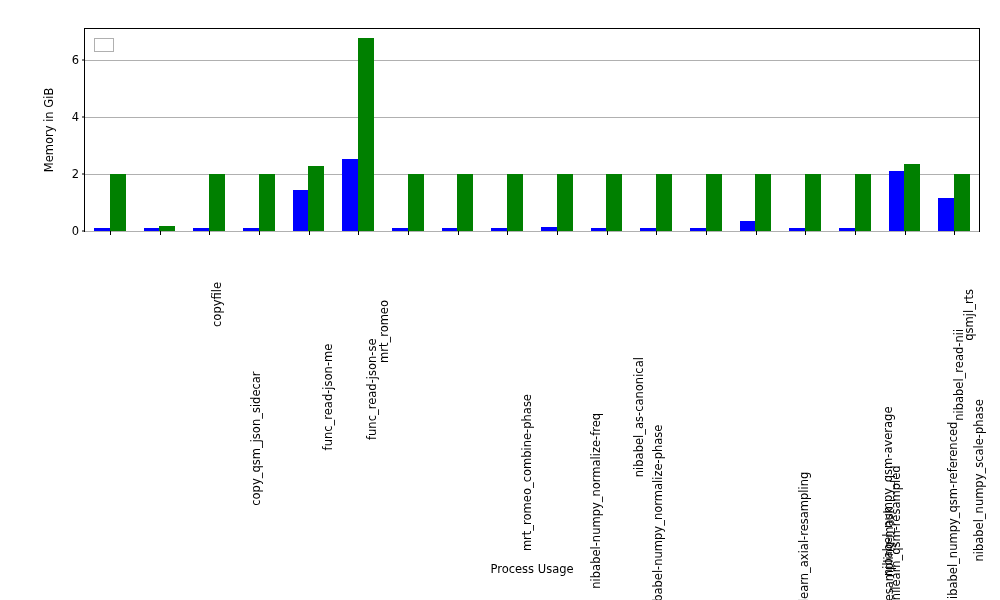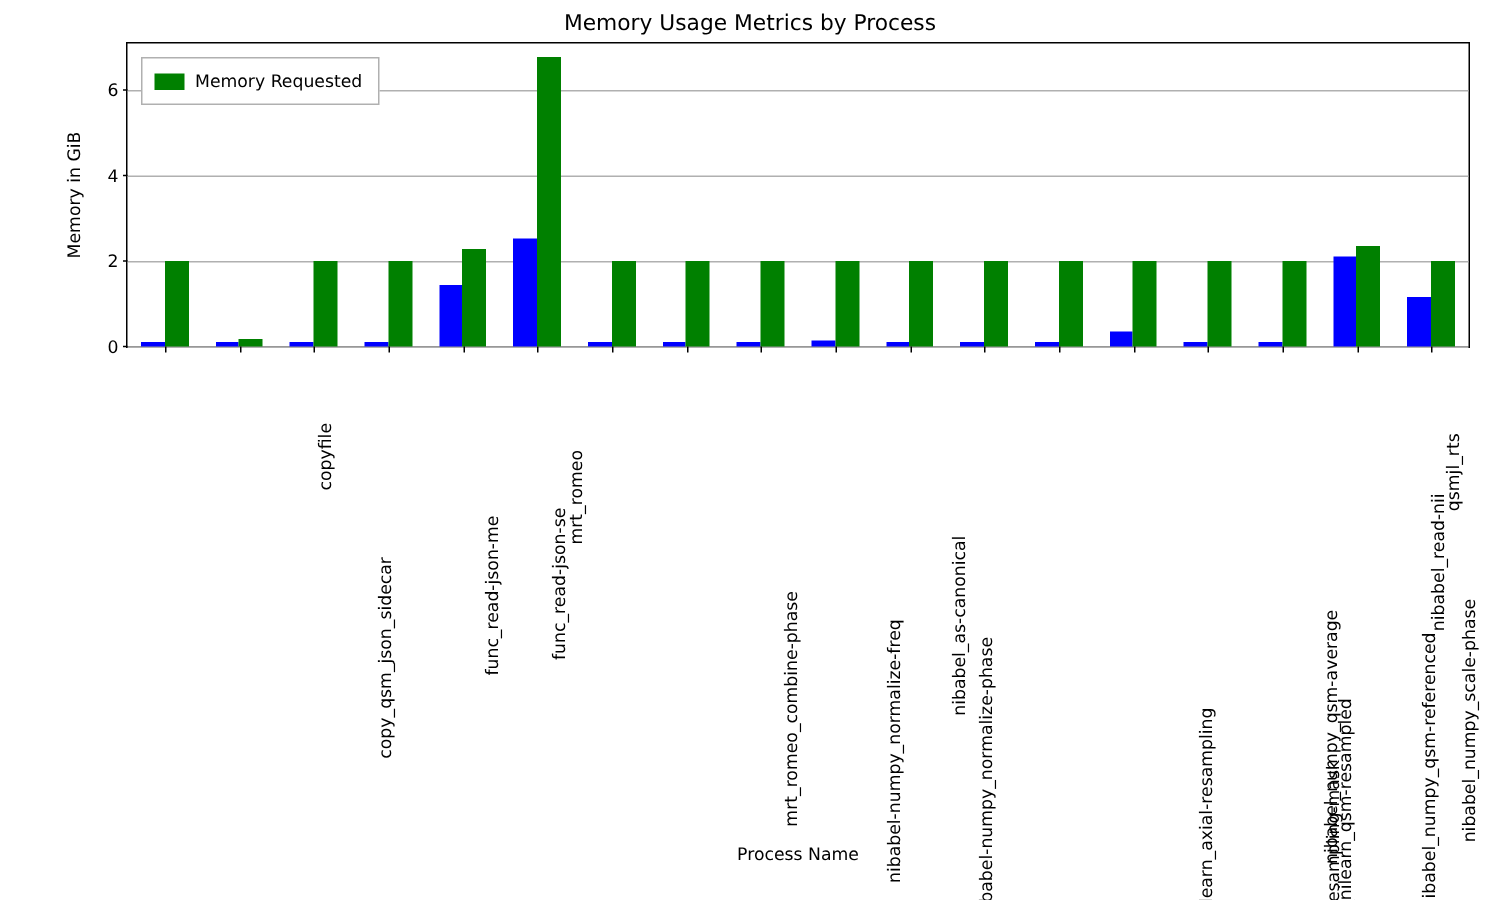--- a/index.html
+++ b/index.html
@@ -141,21 +141,20 @@
   }
   .legend-text {
     white-space: nowrap;
   }
 </style>
 </head>
 <body>
 
 <div id="figure">
 
-  <div id="chart-title">Memory Usage Metrics by Process</div>
 
   <div id="plot-area">
     <div id="grid">
         <div class="gridline" style="top: 202px;"></div>
         <div class="gridline" style="top: 145.099px;"></div>
         <div class="gridline" style="top: 88.1972px;"></div>
         <div class="gridline" style="top: 31.2958px;"></div>
       </div>
     <div id="bars-layer">
         <div class="bar-group" style="left: 8.94px; width: 31.7867px;">
@@ -270,22 +269,18 @@
       <div class="xtick-label" style="left: 675.5px;">nibabel_numpy_qsm-referenced</div>
       <div class="xtick-mark" style="left: 720.167px;"></div>
       <div class="xtick-label" style="left: 725.167px;">nibabel_numpy_scale-phase</div>
       <div class="xtick-mark" style="left: 769.833px;"></div>
       <div class="xtick-label" style="left: 774.833px;">nibabel_read-nii</div>
       <div class="xtick-mark" style="left: 819.5px;"></div>
       <div class="xtick-label" style="left: 824.5px;">qsmjl_rts</div>
       <div class="xtick-mark" style="left: 869.167px;"></div>
     </div>
 
-  <div id="x-axis-label">Process Name</div>
+  <div id="x-axis-label">Process Usage</div>
 
   <div id="legend">
-      <div class="legend-row">
-        <span class="legend-swatch" style="background: rgb(0, 128, 0);"></span>
-        <span class="legend-text">Memory Requested</span>
-      </div>
     </div>
 
 </div>
 
 </body></html>

